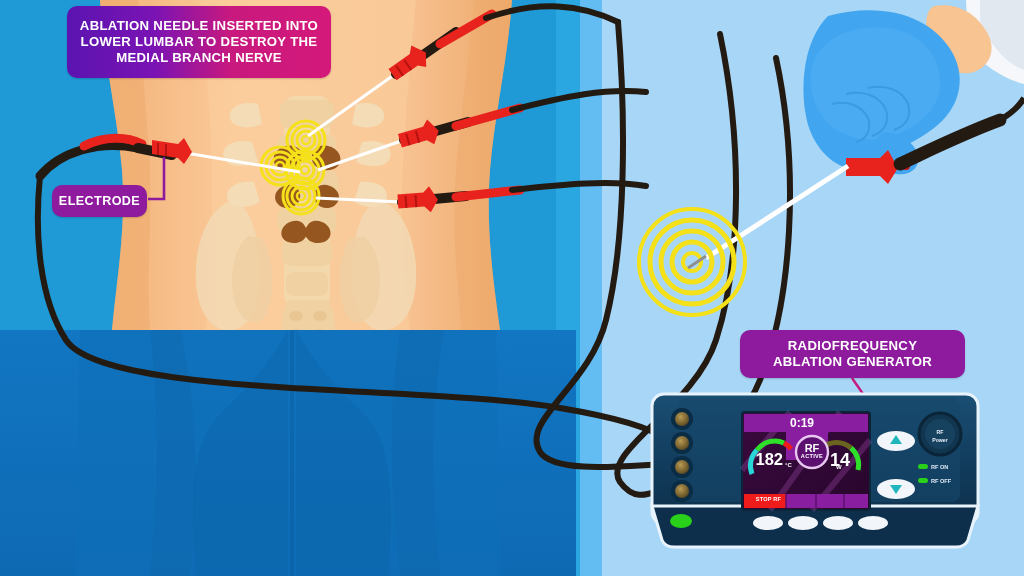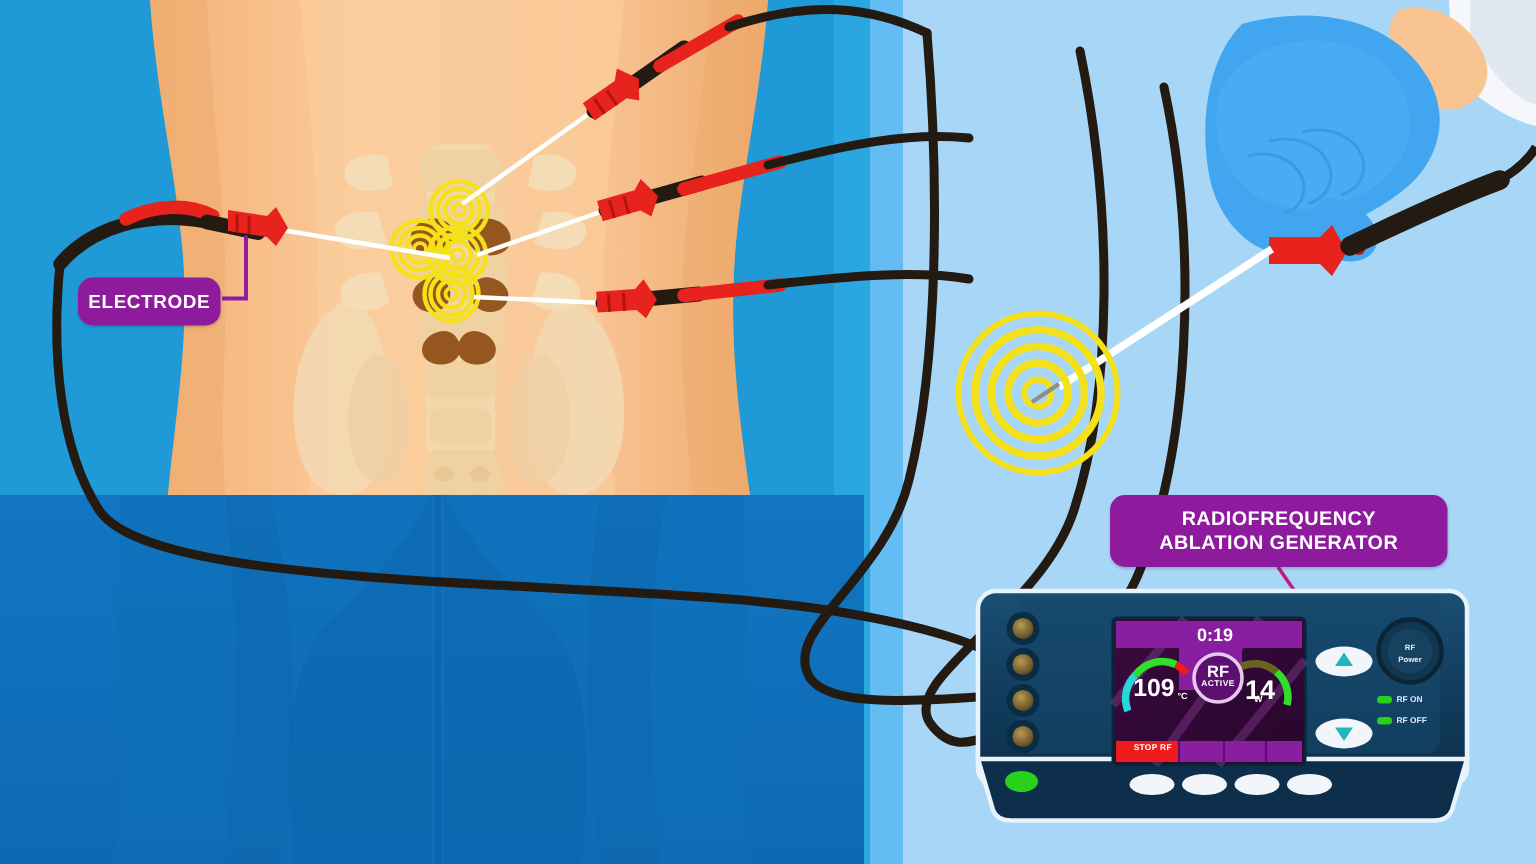--- a/index.html
+++ b/index.html
@@ -13,21 +13,21 @@
   #callout-main{left:67px;top:6px;width:264px;height:72px;font-size:13.2px;line-height:16px;
       background:linear-gradient(90deg,#5b14b0 0%,#7a13b4 33%,#c8197e 62%,#d4197a 100%);
       padding:0 6px;box-sizing:border-box;}
   #callout-electrode{left:52px;top:185px;width:95px;height:32px;font-size:12.6px;
       background:#8e1a9e;letter-spacing:.4px;}
   #callout-generator{left:740px;top:330px;width:225px;height:48px;font-size:13.2px;line-height:16px;
       background:#8e1a9e;padding:0 24px;box-sizing:border-box;}
 
   
   .scr{position:absolute;color:#fff;font-weight:bold;line-height:1;}
-  #scr-timer{left:790px;top:417px;width:40px;text-align:center;font-size:12px;}
+  #scr-timer{left:790px;top:417px;width:40px;font-size:12px;}
   #scr-temp{left:749px;top:451px;width:34px;text-align:right;font-size:16.5px;}
   #scr-temp-u{left:785px;top:462px;font-size:6px;}
   #scr-pow{left:828px;top:451px;width:22px;text-align:right;font-size:18px;}
   #scr-pow-u{left:836px;top:464px;font-size:6px;}
   #scr-rf1{left:797px;top:443px;width:30px;text-align:center;font-size:11px;}
   #scr-rf2{left:797px;top:454px;width:30px;text-align:center;font-size:5.6px;letter-spacing:.3px;}
   #scr-stop{left:750px;top:497px;width:37px;text-align:center;font-size:5.6px;letter-spacing:.2px;}
 
   #knob-l1{position:absolute;left:927px;top:429px;width:26px;text-align:center;font-size:5.2px;color:#e6eef6;font-weight:bold;}
   #knob-l2{position:absolute;left:927px;top:437px;width:26px;text-align:center;font-size:5.2px;color:#e6eef6;font-weight:bold;}
@@ -361,27 +361,28 @@
         <ellipse cx="768" cy="523" rx="15" ry="7"></ellipse>
         <ellipse cx="803" cy="523" rx="15" ry="7"></ellipse>
         <ellipse cx="838" cy="523" rx="15" ry="7"></ellipse>
         <ellipse cx="873" cy="523" rx="15" ry="7"></ellipse>
       </g>
 
       <ellipse cx="681" cy="521" rx="11" ry="7" fill="#2ad11a"></ellipse>
     </g>
   </svg>
 
+  <div class="callout" id="callout-main">ABLATION NEEDLE INSERTED INTO LOWER LUMBAR TO DESTROY THE MEDIAL BRANCH NERVE</div>
 
   <div class="callout" id="callout-electrode">ELECTRODE</div>
 
   <div class="callout" id="callout-generator">RADIOFREQUENCY ABLATION GENERATOR</div>
 
   <div class="scr" id="scr-timer">0:19</div>
-  <div class="scr" id="scr-temp">109</div>
+  <div class="scr" id="scr-temp">182</div>
   <div class="scr" id="scr-temp-u">°C</div>
   <div class="scr" id="scr-pow">14</div>
   <div class="scr" id="scr-pow-u">W</div>
   <div class="scr" id="scr-rf1">RF</div>
   <div class="scr" id="scr-rf2">ACTIVE</div>
   <div class="scr" id="scr-stop">STOP RF</div>
 
   <div id="knob-l1">RF</div>
   <div id="knob-l2">Power</div>
   <div id="led-on-l">RF ON</div>

